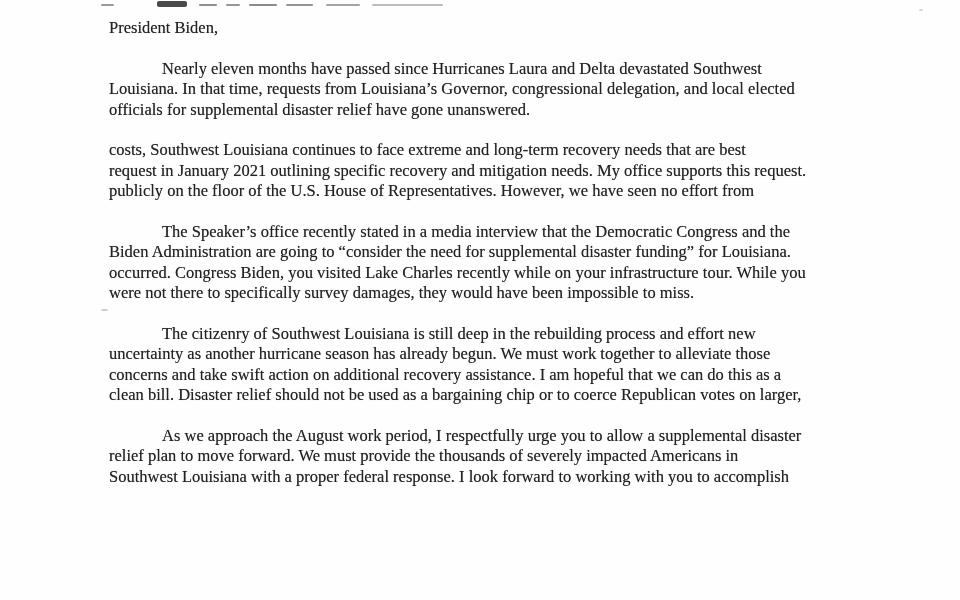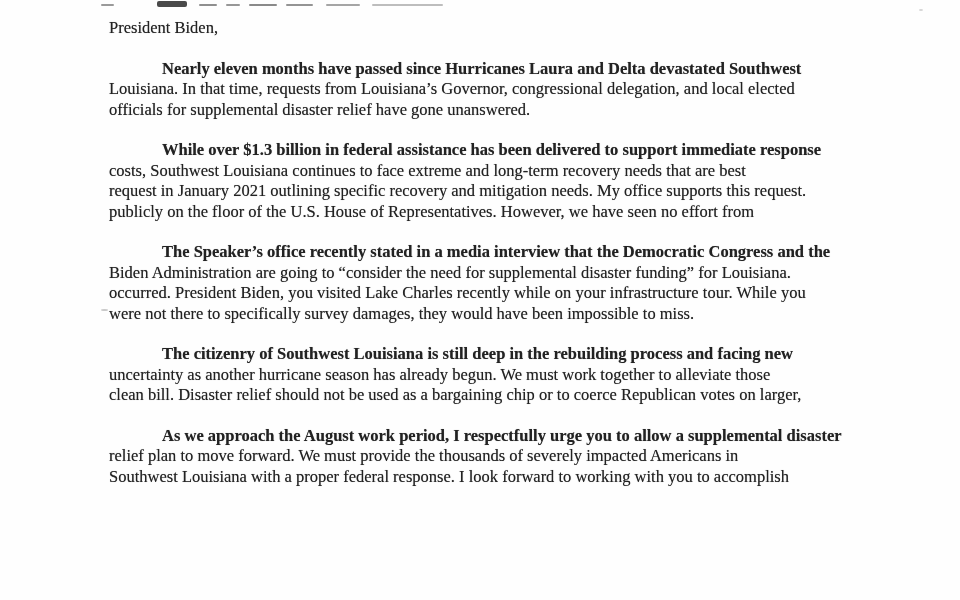--- a/index.html
+++ b/index.html
@@ -66,21 +66,20 @@
     margin: 20.4px 0 0 0;
   }
   .salutation {
     margin: 0;
   }
   .line {
     white-space: nowrap;
   }
   .line.first {
     padding-left: 53px;
-    font-weight: bold;
   }
 </style>
 </head>
 <body>
 
 <div class="page">
 
   <div class="cropped-top">
     <div class="remnant r1"></div>
     <div class="remnant r2"></div>
@@ -100,36 +99,36 @@
 
     <div class="line salutation">President Biden,</div>
 
     <div class="para">
       <div class="line first">Nearly eleven months have passed since Hurricanes Laura and Delta devastated Southwest</div>
       <div class="line">Louisiana. In that time, requests from Louisiana’s Governor, congressional delegation, and local elected</div>
       <div class="line">officials for supplemental disaster relief have gone unanswered.</div>
     </div>
 
     <div class="para">
-      <div class="line first">While over $1.3 billion in federal assistance has been delivered to support immediate response</div>
       <div class="line">costs, Southwest Louisiana continues to face extreme and long-term recovery needs that are best</div>
       <div class="line">request in January 2021 outlining specific recovery and mitigation needs. My office supports this request.</div>
       <div class="line">publicly on the floor of the U.S. House of Representatives. However, we have seen no effort from</div>
     </div>
 
     <div class="para">
       <div class="line first">The Speaker’s office recently stated in a media interview that the Democratic Congress and the</div>
       <div class="line">Biden Administration are going to “consider the need for supplemental disaster funding” for Louisiana.</div>
-      <div class="line">occurred. President Biden, you visited Lake Charles recently while on your infrastructure tour. While you</div>
+      <div class="line">occurred. Congress Biden, you visited Lake Charles recently while on your infrastructure tour. While you</div>
       <div class="line">were not there to specifically survey damages, they would have been impossible to miss.</div>
     </div>
 
     <div class="para">
-      <div class="line first">The citizenry of Southwest Louisiana is still deep in the rebuilding process and facing new</div>
+      <div class="line first">The citizenry of Southwest Louisiana is still deep in the rebuilding process and effort new</div>
       <div class="line">uncertainty as another hurricane season has already begun. We must work together to alleviate those</div>
+      <div class="line">concerns and take swift action on additional recovery assistance. I am hopeful that we can do this as a</div>
       <div class="line">clean bill. Disaster relief should not be used as a bargaining chip or to coerce Republican votes on larger,</div>
     </div>
 
     <div class="para">
       <div class="line first">As we approach the August work period, I respectfully urge you to allow a supplemental disaster</div>
       <div class="line">relief plan to move forward. We must provide the thousands of severely impacted Americans in</div>
       <div class="line">Southwest Louisiana with a proper federal response. I look forward to working with you to accomplish</div>
     </div>
 
   </div>

